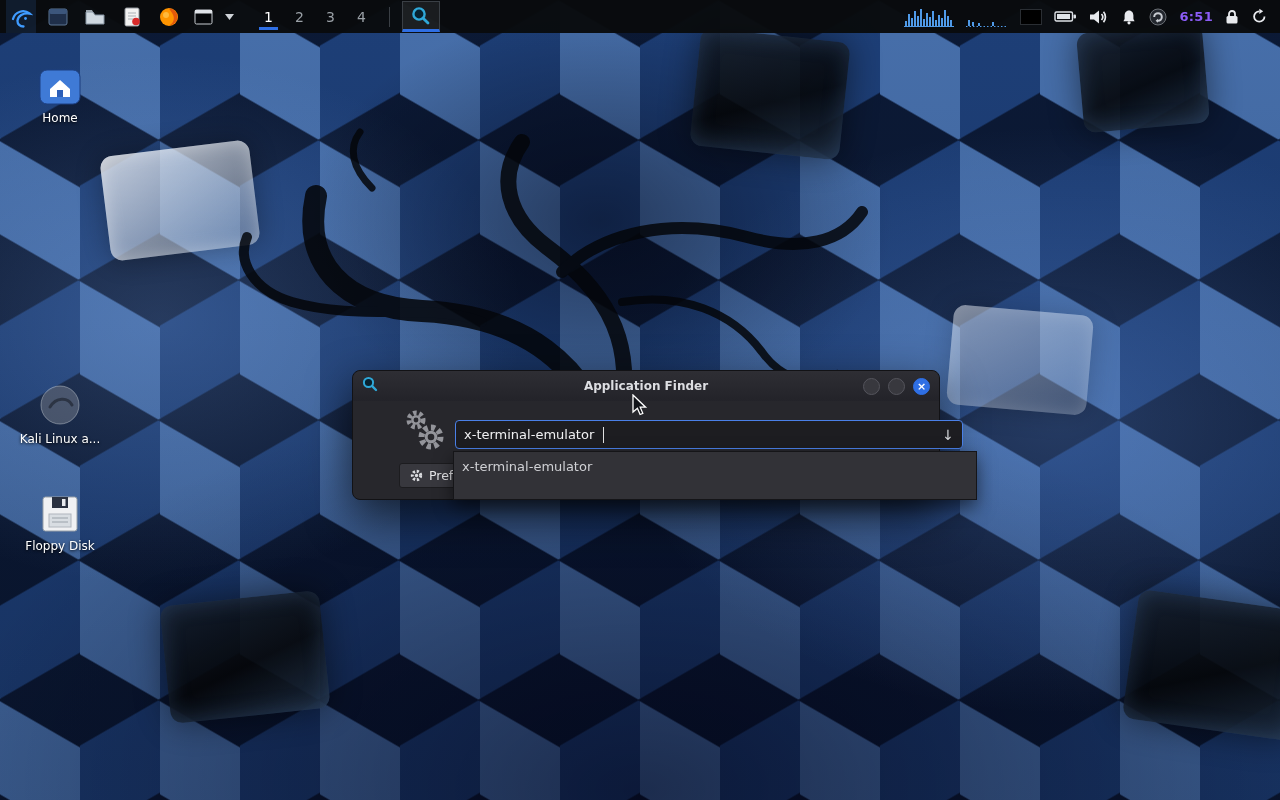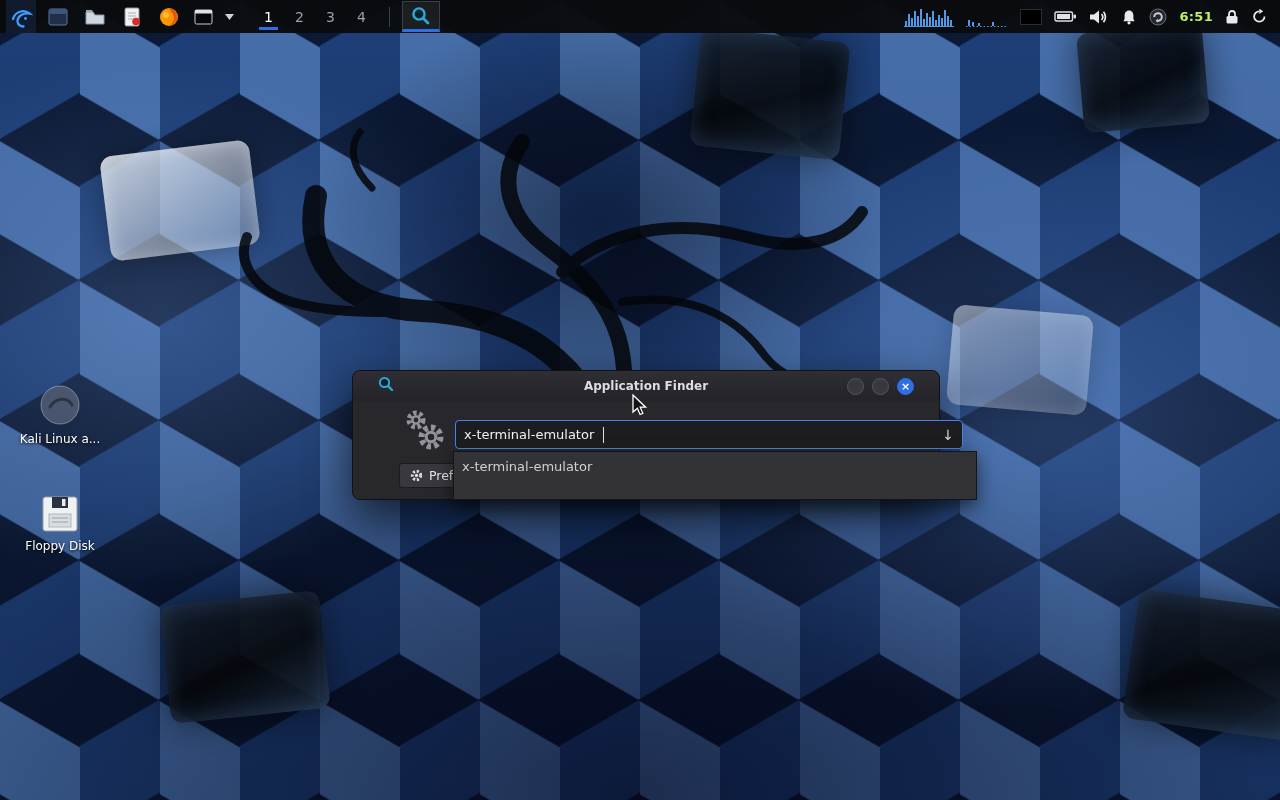--- a/index.html
+++ b/index.html
@@ -44,32 +44,32 @@
   .pager { display:flex; margin-left:10px; }
   .ws { width:31px; height:33px; display:flex; align-items:center; justify-content:center;
     font-size:14px; color:#9aa0a6; position:relative; cursor:pointer; }
   .ws.active { color:#fff; }
   .ws.active::after { content:""; position:absolute; left:6px; right:6px; bottom:3px; height:3px; background:#2f6fe4; }
   .sep { width:1px; height:20px; background:#3a3f45; margin:0 5px; }
   .task { height:31px; width:38px; display:flex; align-items:center; justify-content:center;
     background:rgba(255,255,255,.07); border:1px solid #3a3f45; border-bottom:3px solid #2f6fe4; cursor:pointer; }
   .tray { margin-left:auto; display:flex; align-items:center; gap:12px; padding-right:6px; }
   .blackbox { width:22px; height:16px; background:#000; border:1px solid #2a2e33; }
-  .clock { font-size:13px; font-weight:600; color:#bef264; letter-spacing:.3px; }
+  .clock { font-size:13px; font-weight:600; color:#8b5cf6; letter-spacing:.3px; }
 
   
   .dicon { position:absolute; left:0; width:120px; text-align:center; z-index:5; cursor:pointer; }
   .dicon .ic { height:48px; display:flex; align-items:flex-end; justify-content:center; }
   .dicon .lbl { margin-top:5px; font-size:12px; color:#fff; text-shadow:0 1px 3px rgba(0,0,0,.95); }
 
   
   .finder { position:absolute; left:352px; top:370px; width:588px; height:130px; z-index:60;
     background:#27272c; border:1px solid #121215; border-radius:8px;
     box-shadow:0 16px 44px rgba(0,0,0,.65); }
-  .titlebar { height:30px; display:flex; align-items:center; padding:0 25px; position:relative;
+  .titlebar { height:30px; display:flex; align-items:center; padding:0 9px; position:relative;
     background:linear-gradient(#2e2e34,#232329); border-radius:8px 8px 0 0; }
   .title { position:absolute; left:0; right:0; text-align:center; font-size:12px; font-weight:bold;
     color:#dddee2; pointer-events:none; }
   .controls { margin-left:auto; display:flex; gap:8px; z-index:1; }
   .wbtn { width:17px; height:17px; border-radius:50%; background:#38383e; border:1px solid #54545c;
     display:flex; align-items:center; justify-content:center; cursor:pointer; }
   .wbtn.close { background:#2f6fe4; border-color:#2f6fe4; color:#fff; font-size:11px; line-height:1; font-weight:bold; }
   .fbody { position:relative; height:99px;margin-left:36px; }
   .gears { position:absolute; left:12px; top:6px; }
   .combo { position:absolute; left:66px; top:19px; width:508px; height:29px; display:flex; align-items:center;
@@ -107,20 +107,30 @@
       <path d="M612,455 C588,362 522,316 422,311 C342,307 302,262 316,196" stroke-width="22"></path>
       <path d="M612,455 C640,362 622,302 547,247 C507,217 497,177 522,142" stroke-width="16"></path>
       <path d="M482,322 C432,302 362,322 292,302 C252,290 237,260 247,237" stroke-width="10"></path>
       <path d="M562,272 C602,232 672,217 747,237 C802,252 842,242 862,212" stroke-width="12"></path>
       <path d="M622,302 C682,292 732,312 762,352 C782,380 812,387 837,374" stroke-width="8"></path>
       <path d="M372,188 C352,168 348,148 360,132" stroke-width="7"></path>
     </g>
     <polygon points="600,445 628,445 618,478" fill="#04060a" opacity="0.85"></polygon>
   </svg>
 
+  <div class="dicon" style="top:58px;">
+    <div class="ic">
+      <svg width="42" height="38">
+          <rect x="1" y="2" width="40" height="34" rx="7" fill="#3f7ad6" stroke="#1d3f80"></rect>
+          <path d="M11,21 L21,12 L31,21 V29 H11 Z" fill="#ffffff"></path>
+          <rect x="18" y="22" width="6" height="7" fill="#2c5fb8"></rect>
+        </svg>
+    </div>
+    <div class="lbl">Home</div>
+  </div>
 
 
 
   <div class="dicon" style="top:486px;">
     <div class="ic">
       <svg width="40" height="40">
           <rect x="3" y="3" width="34" height="34" rx="2.5" fill="#f0f1f3" stroke="#98a0a8"></rect>
           <rect x="12" y="3" width="16" height="11" fill="#2a3140"></rect>
           <rect x="22" y="5" width="3.5" height="7" fill="#e8eaee"></rect>
           <rect x="9" y="20" width="22" height="13" fill="#d8dde2" stroke="#b0b6be"></rect>

